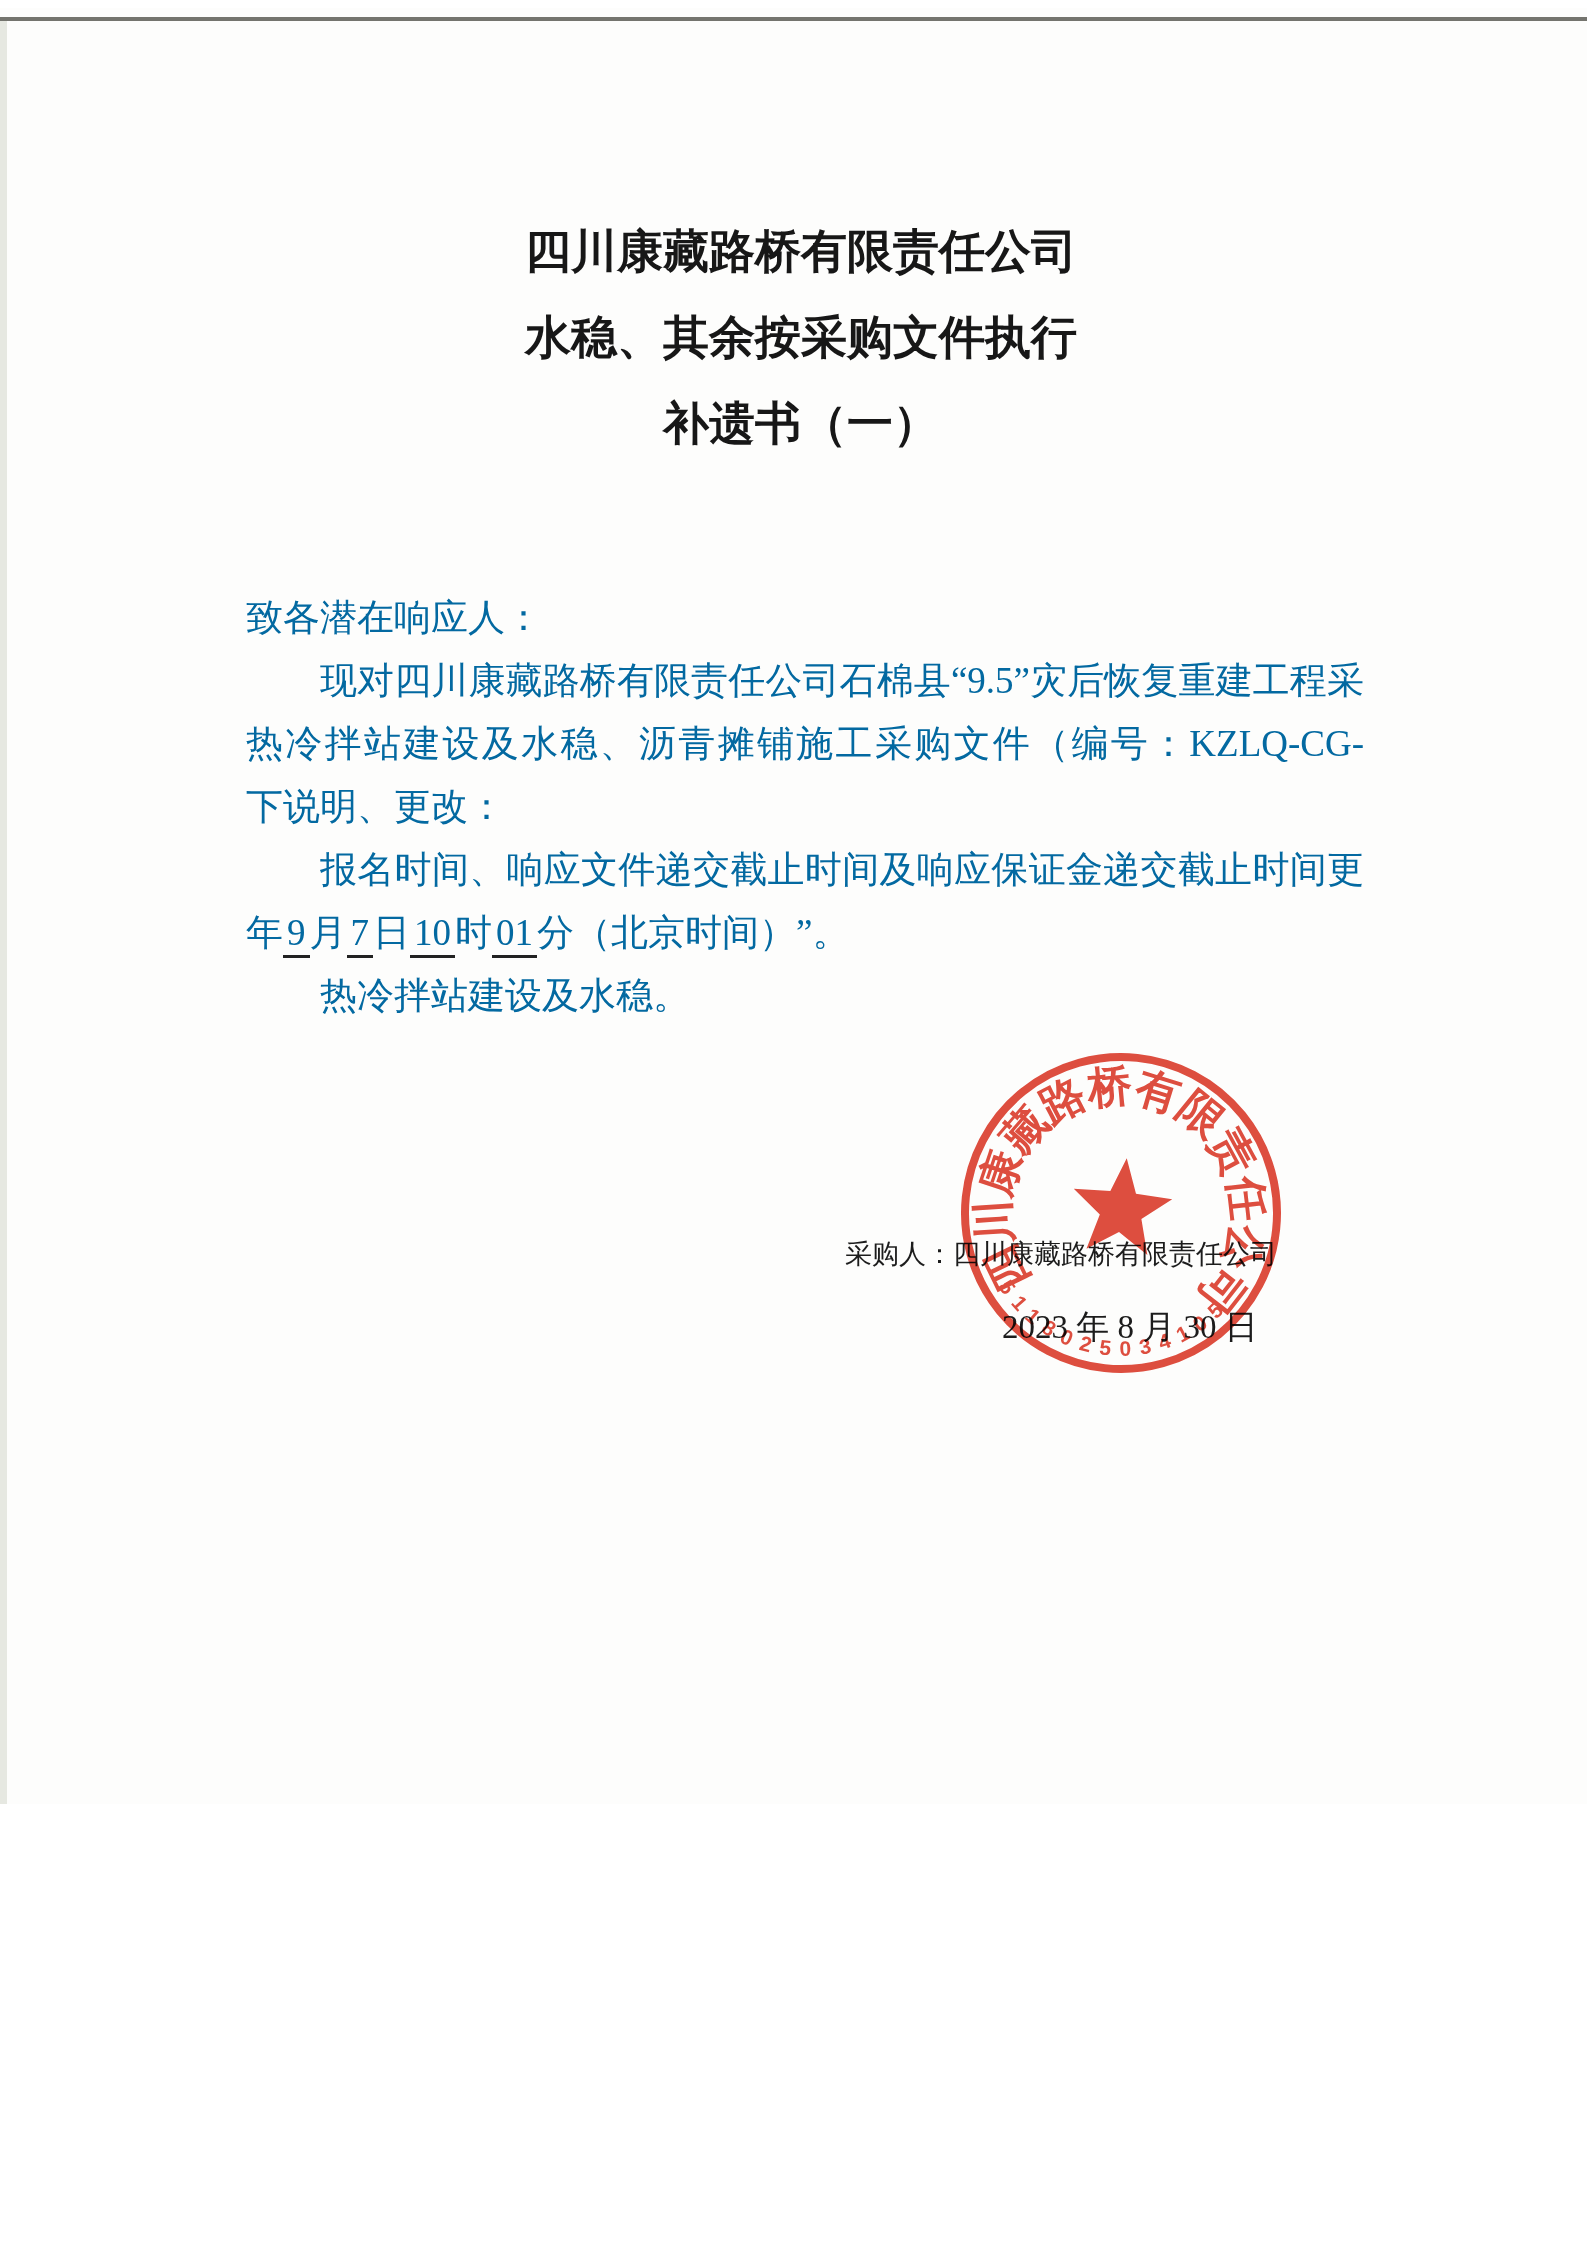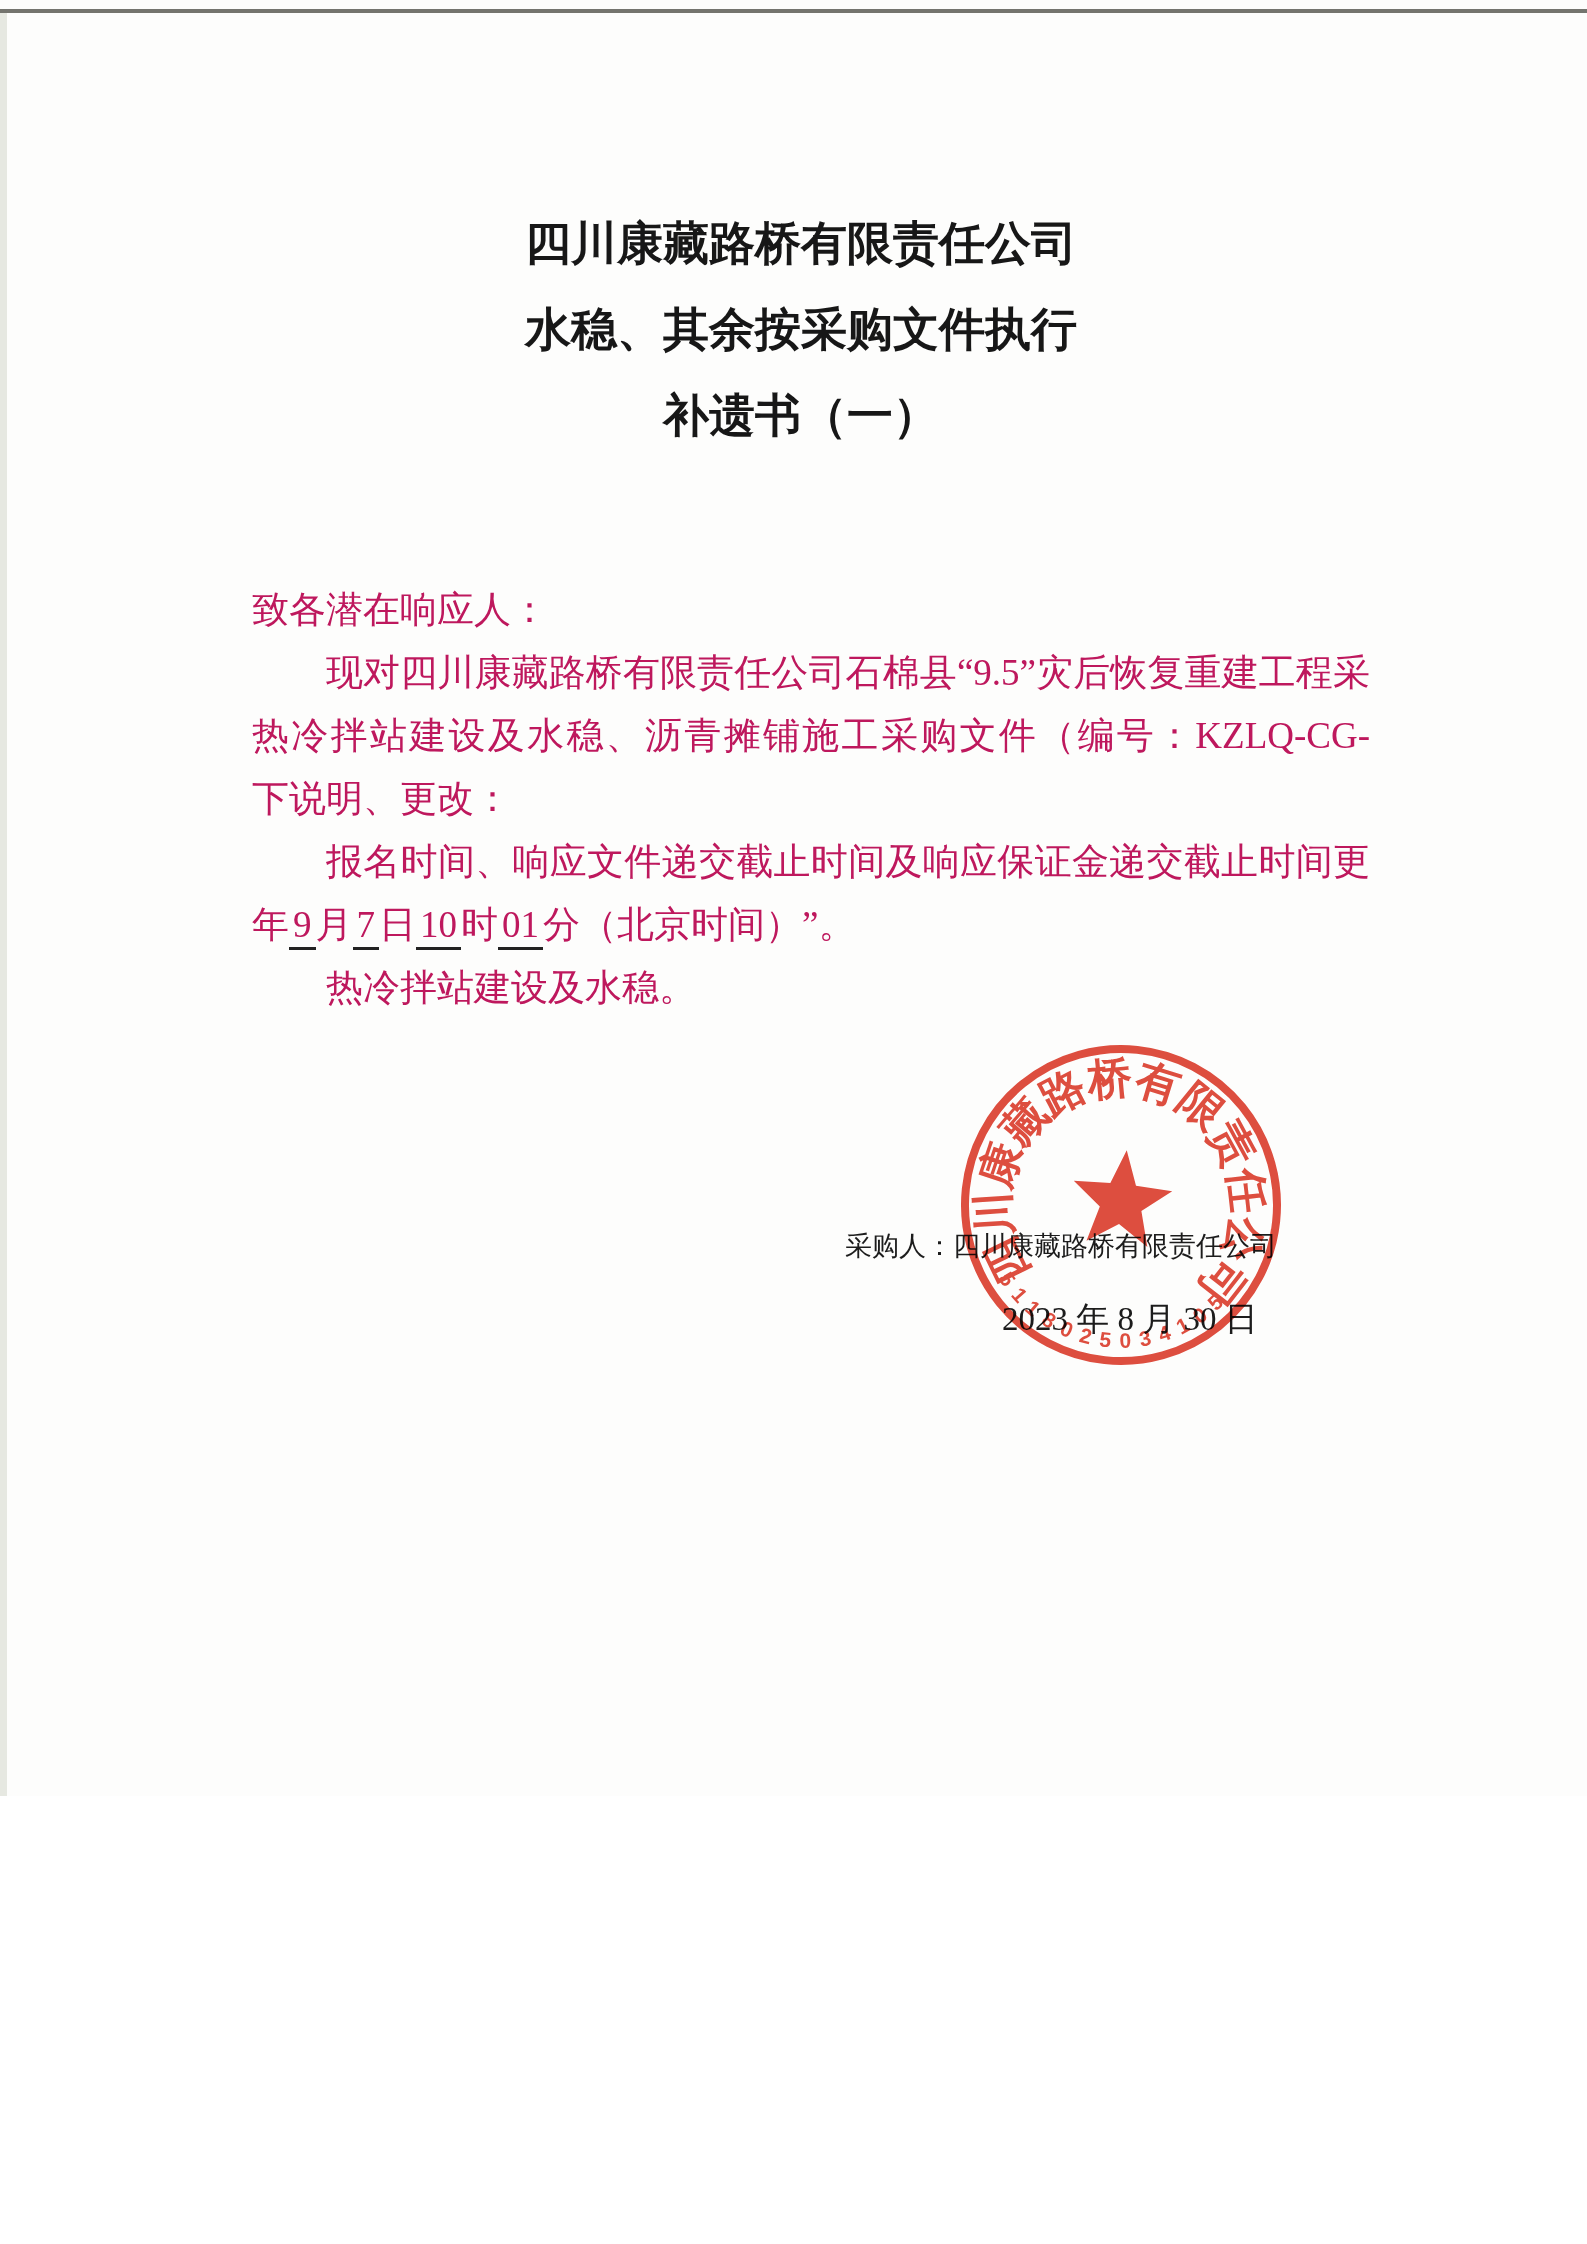--- a/index.html
+++ b/index.html
@@ -1,21 +1,21 @@
 <!DOCTYPE html>
 <html><head>
 <meta charset="utf-8">
 <style>
   * { margin: 0; padding: 0; box-sizing: border-box; }
   html, body { background: #ffffff; }
   .page {
     position: relative;
     width: 1587px;
     height: 1796px;
-    margin: 0 auto;
+    margin: 8px auto;
     background: #fdfdfc;
     overflow: hidden;
     font-family: "Liberation Serif", serif;
     color: #1f1f1f;
   }
   
   .scan-top {
     position: absolute; top: 9px; left: 0; right: 0; height: 4px;
     background: #45453f; opacity: .75;
   }
@@ -28,23 +28,23 @@
     position: absolute; top: 200px; left: 242px; width: 1118px;
     text-align: center;
     font-family: "Liberation Sans", sans-serif;
     font-weight: 700;
     font-size: 46px;
     color: #171717;
   }
   .doc-titles .t-line { height: 86px; line-height: 86px; white-space: nowrap; }
   
   .doc-body {
-    position: absolute; top: 578px; left: 252px; width: 1118px;
+    position: absolute; top: 578px; left: 246px; width: 1118px;
     font-size: 37px; line-height: 63px;
-    color: #be185d;
+    color: #0369a1;
   }
   .b-line { height: 63px; white-space: nowrap; }
   .b-line.indent { text-indent: 74px; }
   .b-line.fill { white-space: normal; text-align: justify; text-align-last: justify; height: 63px; overflow: hidden; }
   .u {
     border-bottom: 3px solid #222;
     padding: 0 4px 2px 4px;
   }
   
   .sig-line {

